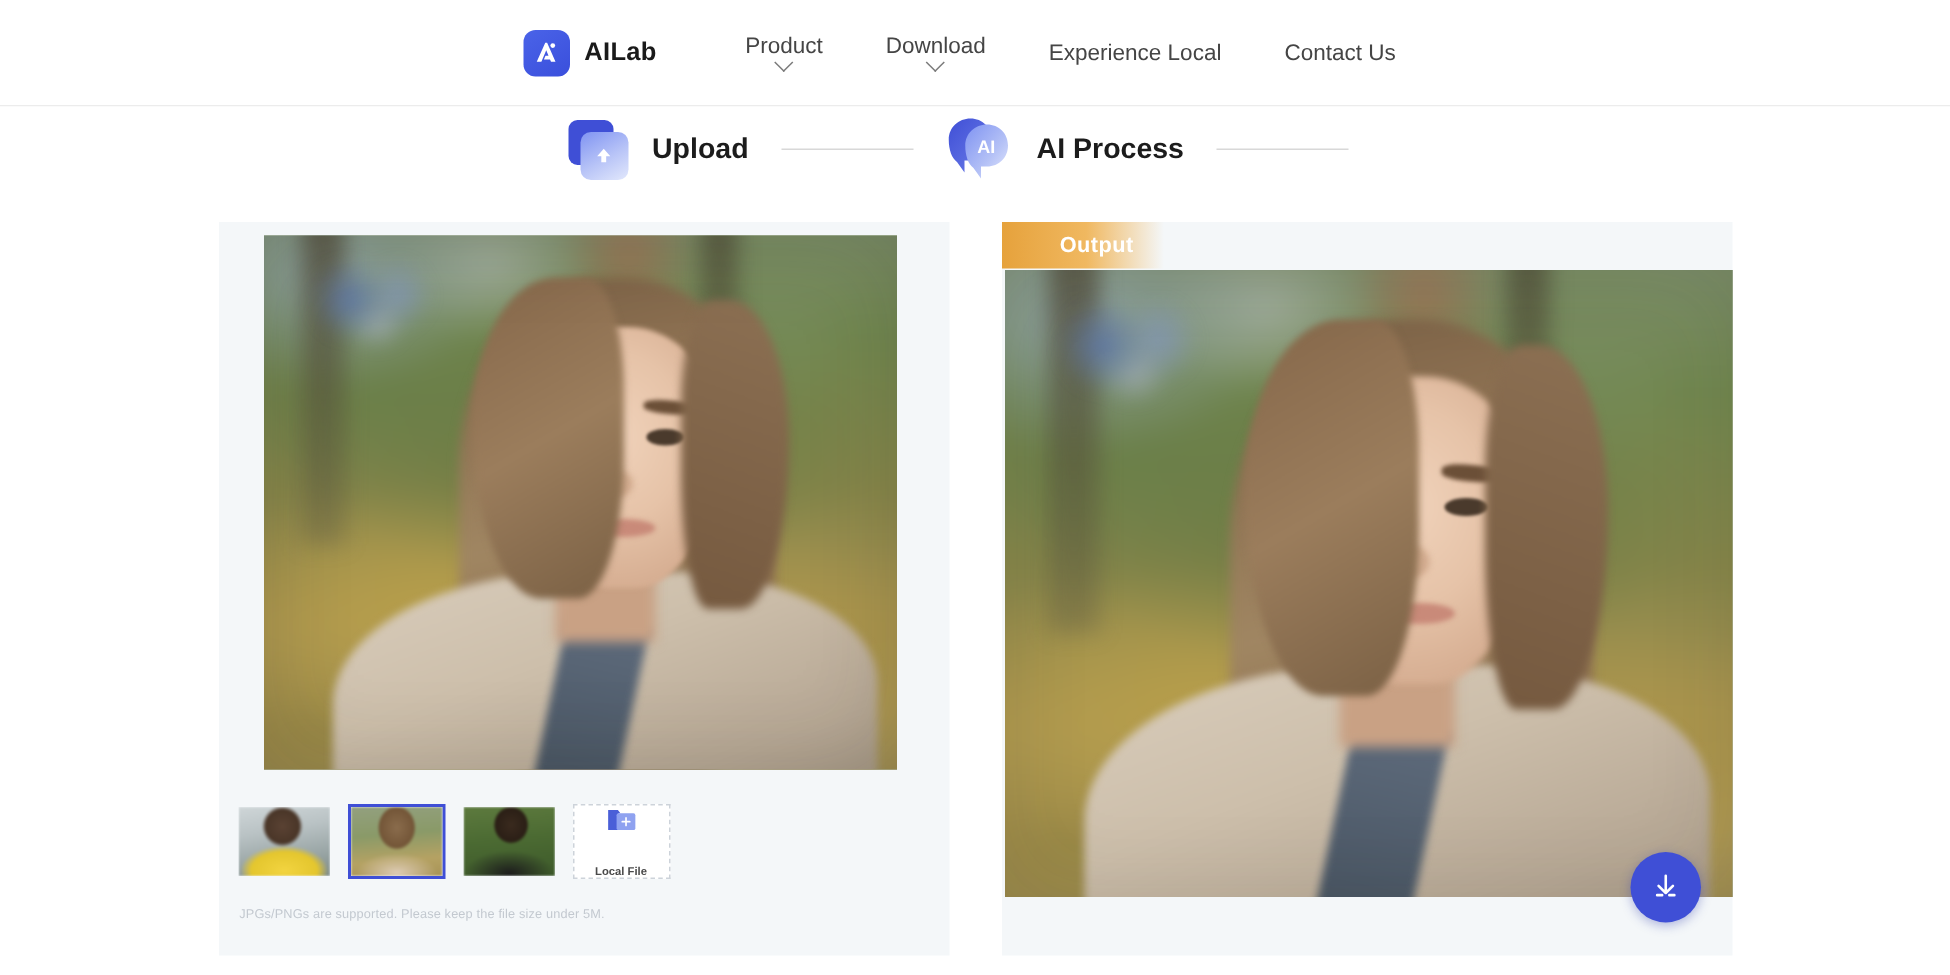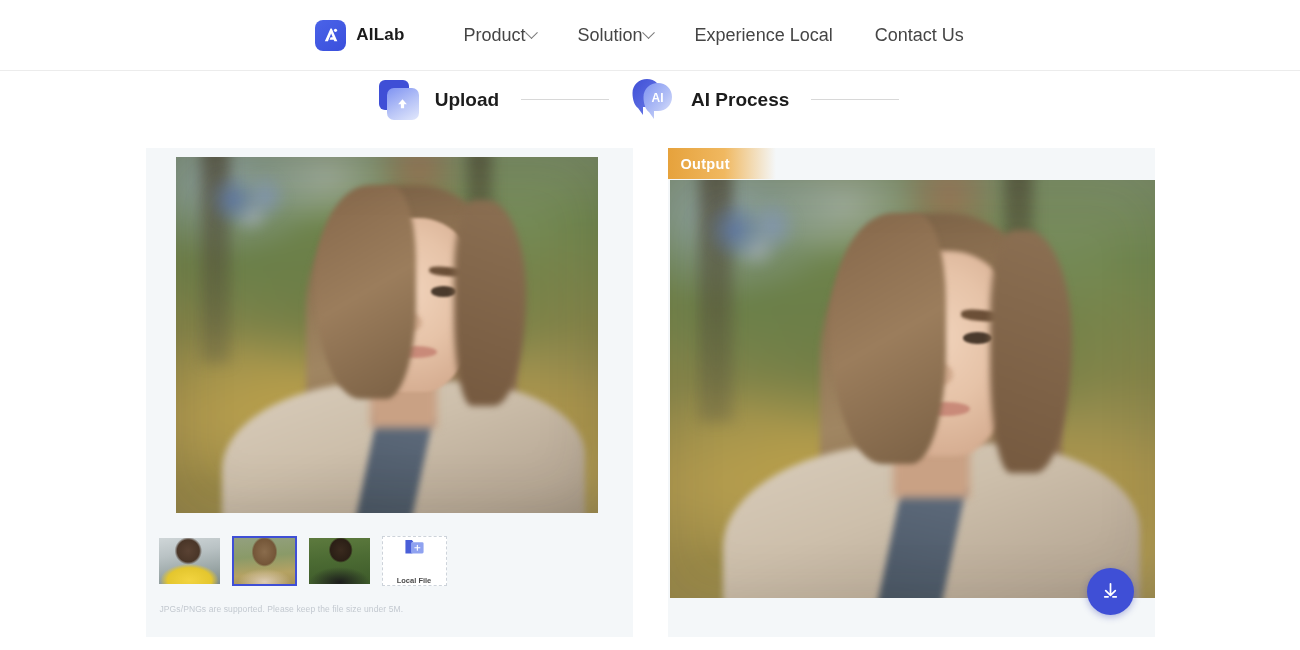--- a/index.html
+++ b/index.html
@@ -47,25 +47,26 @@
   .brand-name {
     font-size: 17px;
     font-weight: bold;
     color: #1a1a1a;
     letter-spacing: .2px;
   }
   .nav-item {
     display: flex;
     align-items: center;
     gap: 1px;
-    font-size: 18px;
+    font-size: 15px;
     color: #454545;
     padding: 0 21px;
     cursor: pointer;
     white-space: nowrap;
+    flex-direction: column;
   }
   .chev {
     display: inline-block;
     width: 9px;
     height: 9px;
     border-right: 1.6px solid #7a7a7a;
     border-bottom: 1.6px solid #7a7a7a;
     transform: rotate(45deg) translate(-2px, -2px);
   }
 
@@ -254,21 +255,21 @@
 
   
   .out-badge {
     position: absolute; left: 0; top: 0;
     width: 108px; height: 31px;
     background: linear-gradient(90deg, #e6a23c 0%, #f0b860 52%, rgba(244,210,160,0) 100%);
     display: flex; align-items: center;
   }
   .out-badge span {
     color: #ffffff; font-size: 14.5px; font-weight: bold;
-    padding-left: 13px; letter-spacing: .3px;
+    padding-left: 39px; letter-spacing: .3px;
   }
 
   
   .dl-btn {
     position: absolute; right: 21px; bottom: 22px;
     width: 47px; height: 47px; border-radius: 50%;
     background: #3f4fd6;
     display: flex; align-items: center; justify-content: center;
     cursor: pointer;
     box-shadow: 0 2px 7px rgba(40,55,170,.35);
@@ -350,21 +351,21 @@
       </div>
       <span class="brand-name">AILab</span>
     </div>
 
     <div class="nav-item">
       <span>Product</span>
       <i class="chev"></i>
     </div>
 
     <div class="nav-item">
-      <span>Solution</span>
+      <span>Download</span>
       <i class="chev"></i>
     </div>
 
     <div class="nav-item">
       <span>Experience Local</span>
     </div>
 
     <div class="nav-item">
       <span>Contact Us</span>
     </div>

